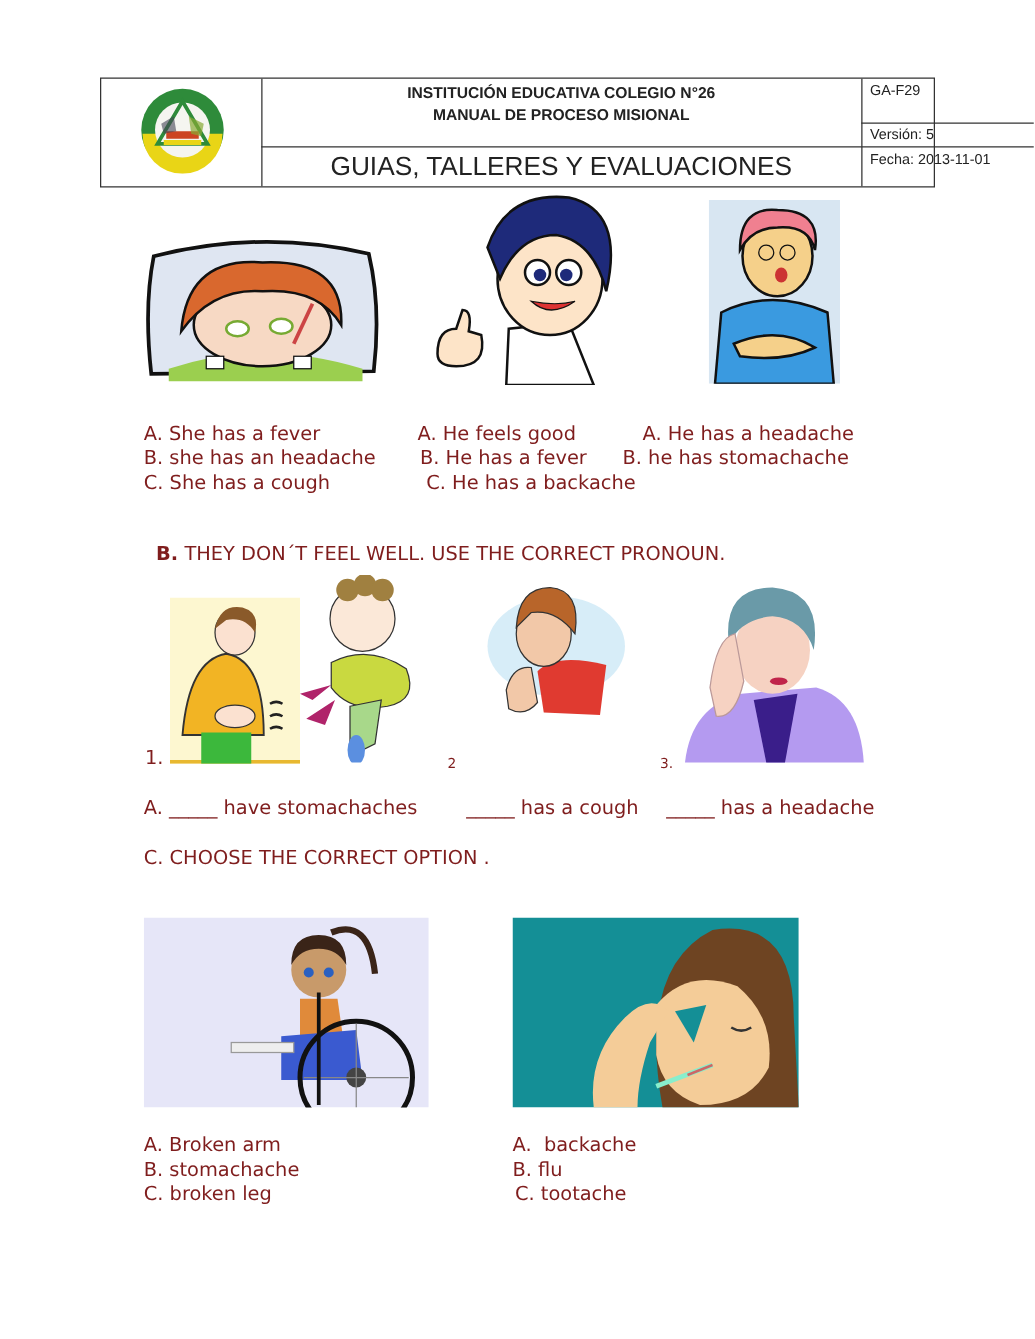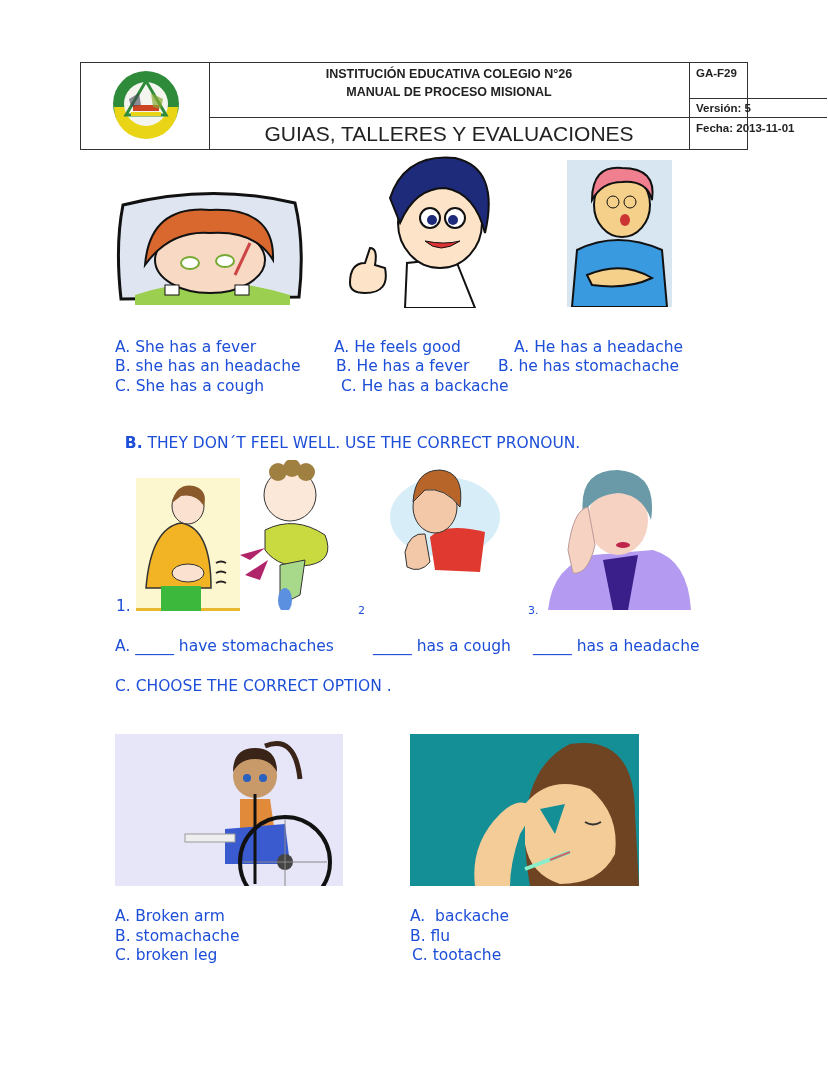--- a/index.html
+++ b/index.html
@@ -4,22 +4,22 @@
 <style>
   html,body{margin:0;padding:0;background:#fff;}
   body{width:828px;height:1071px;position:relative;overflow:hidden;font-family:"DejaVu Sans",sans-serif;color:#222;}
   
   .hdr{position:absolute;left:80px;top:47px;width:668px;height:88px;border:1.3px solid #333;box-sizing:border-box;margin-top:15px;}
   .hdr .c1{position:absolute;left:0;top:0;width:128px;height:86px;border-right:1.3px solid #333;}
   .hdr .c2{position:absolute;left:128px;top:0;width:480px;height:86px;border-right:1.3px solid #333;}
   .hdr .c2top{position:absolute;left:0;top:0;width:100%;height:55px;border-bottom:1.3px solid #333;text-align:center;font-family:"Liberation Sans",sans-serif;font-weight:bold;font-size:12.5px;line-height:17.5px;padding-top:3px;box-sizing:border-box;}
   .hdr .c2bot{position:absolute;left:0;top:55px;width:100%;height:31px;text-align:center;font-family:"Liberation Sans",sans-serif;font-weight:normal;font-size:21px;line-height:31px;}
   .hdr .c3{position:absolute;left:608px;top:0;width:58px;height:86px;}
-  .hdr .cell{position:absolute;left:0;width:138px;font-family:"Liberation Sans",sans-serif;font-weight:bold;font-size:11.5px;padding-left:7px;box-sizing:border-box;}
-  .txt{position:absolute;font-size:15.5px;white-space:pre;color:#1d4ed8;line-height:19px;}
+  .hdr .cell{position:absolute;left:0;width:138px;font-family:"Liberation Sans",sans-serif;font-weight:normal;font-size:11.5px;padding-left:7px;box-sizing:border-box;}
+  .txt{position:absolute;font-size:15.5px;white-space:pre;color:#7f1d1d;line-height:19px;}
   .sm{font-size:11px;}
   .img{position:absolute;}
 </style>
 </head>
 <body>
 
 <div class="hdr">
   <div class="c1">
     <svg class="img" style="left:30px;top:6px" width="70" height="70" viewBox="0 0 70 70">
       <circle cx="35" cy="35" r="33" fill="#2e8b3a"></circle>

